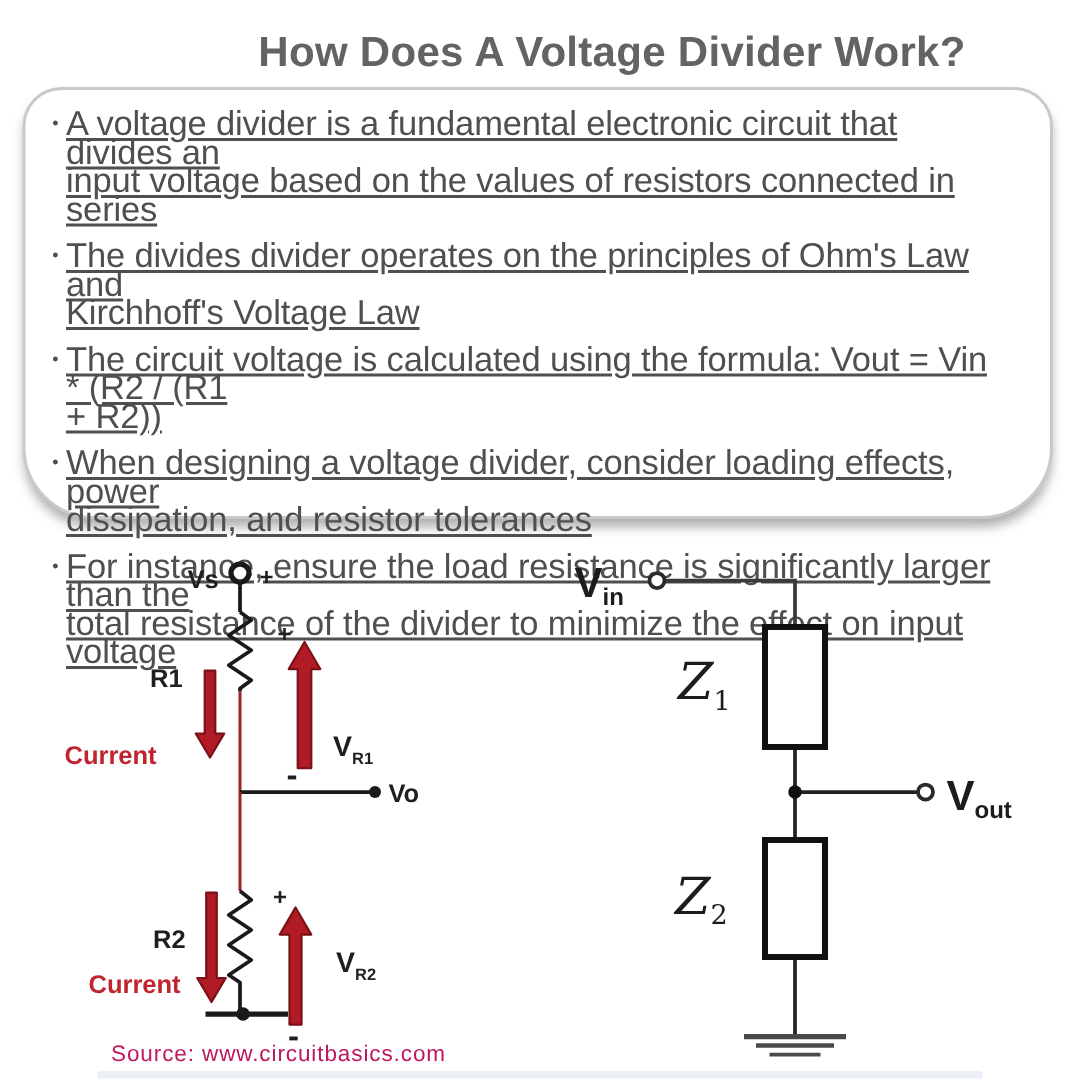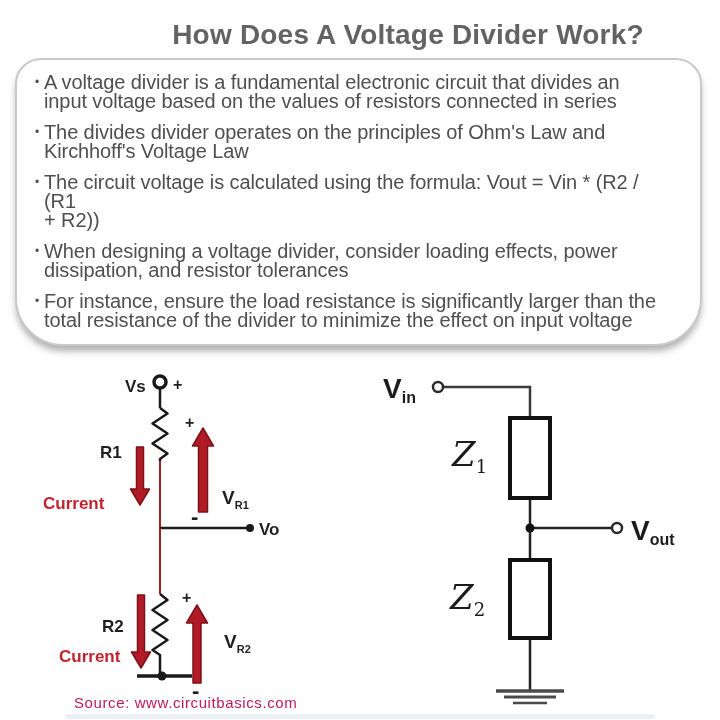--- a/index.html
+++ b/index.html
@@ -41,24 +41,25 @@
   .bullet-dot {
     flex: 0 0 auto;
     width: 14px;
     text-align: center;
     font-size: 12px;
     line-height: 19px;
     color: #4f4f4f;
   }
   .bullet-text {
     flex: 1 1 auto;
-    font-size: 20px;
+    font-size: 23px;
     line-height: 19px;
     letter-spacing: -0.1px;
     white-space: pre-line;
+    text-decoration: underline;
   }
   svg { position: absolute; overflow: visible; }
   #left-circuit  { left: 30px;  top: 365px; }
   #right-circuit { left: 370px; top: 360px; }
   .source-note {
     position: absolute;
     left: 74px; top: 694px;
     font-size: 15px;
     letter-spacing: 0.6px;
     color: #be185d;

